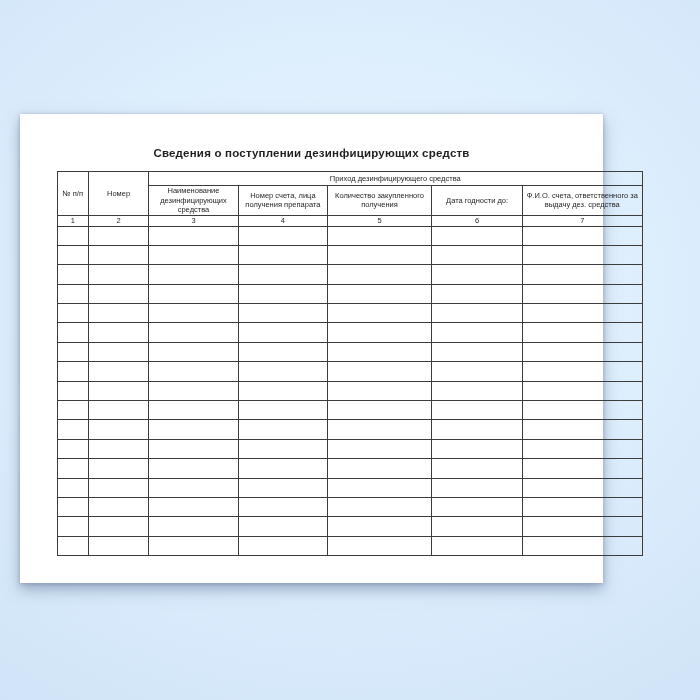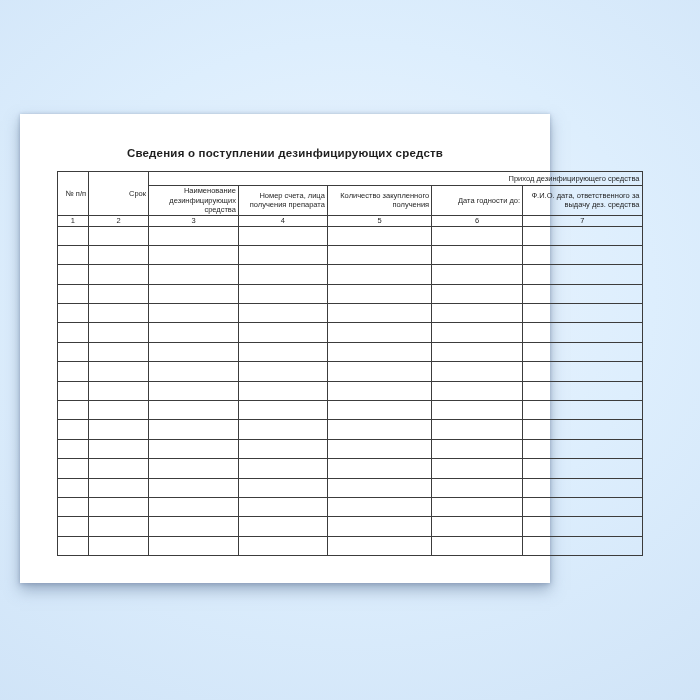--- a/index.html
+++ b/index.html
@@ -14,21 +14,21 @@
     font-family: "Liberation Sans", sans-serif;
     background: radial-gradient(90% 75% at 50% 42%,
                 var(--backdrop-center, #ecf5fe) 0%,
                 #ddeefd 48%,
                 var(--backdrop-edge, #cfe3f7) 100%);
   }
   .page {
     position: absolute;
     left: 20px;
     top: 114px;
-    width: 530px;
+    width: 583px;
     height: 469px;
     background: var(--page-bg, #ffffff);
     box-shadow: 0 7px 14px var(--shadow, rgba(98,120,152,0.5)),
                 0 2px 5px rgba(98,120,152,0.30),
                 0 0 3px rgba(98,120,152,0.22);
   }
   .doc-title {
     position: absolute;
     top: 33px;
     left: 0;
@@ -50,21 +50,21 @@
   }
   .tbl th, .tbl td {
     border: 1px solid var(--border, #3c3c3c);
     padding: 0 2px;
     font-weight: normal;
     color: var(--text, #1f1f1f);
     text-align: center;
     vertical-align: middle;
     overflow: hidden;
   }
-  .tbl th { font-size: 7.5px; line-height: 9.5px; text-align: right; }
+  .tbl th { font-size: 7.5px; line-height: 9.5px; }
   tr.group-row th   { height: 13px; }
   tr.colhead-row th { height: 28px; }
   tr.nums-row td    { height: 10px; font-size: 7.5px; line-height: 8px; }
   tr.data-row td    { height: 18.4px; }
 </style>
 </head>
 <body>
 
 <div class="page">
   <div class="doc-title">Сведения о поступлении дезинфицирующих средств</div>
@@ -75,29 +75,29 @@
       <col style="width:10.25%">
       <col style="width:15.37%">
       <col style="width:15.20%">
       <col style="width:17.83%">
       <col style="width:15.54%">
       <col style="width:20.41%">
     </colgroup>
     <thead>
       <tr class="group-row">
         <th rowspan="2">№ п/п</th>
-        <th rowspan="2">Срок</th>
+        <th rowspan="2">Номер</th>
         <th colspan="5">Приход дезинфицирующего средства</th>
       </tr>
       <tr class="colhead-row">
         <th>Наименование дезинфицирующих средства</th>
         <th>Номер счета, лица получения препарата</th>
         <th>Количество закупленного получения</th>
         <th>Дата годности до:</th>
-        <th>Ф.И.О. дата, ответственного за выдачу дез. средства</th>
+        <th>Ф.И.О. счета, ответственного за выдачу дез. средства</th>
       </tr>
     </thead>
     <tbody>
       <tr class="nums-row">
         <td>1</td>
         <td>2</td>
         <td>3</td>
         <td>4</td>
         <td>5</td>
         <td>6</td>

